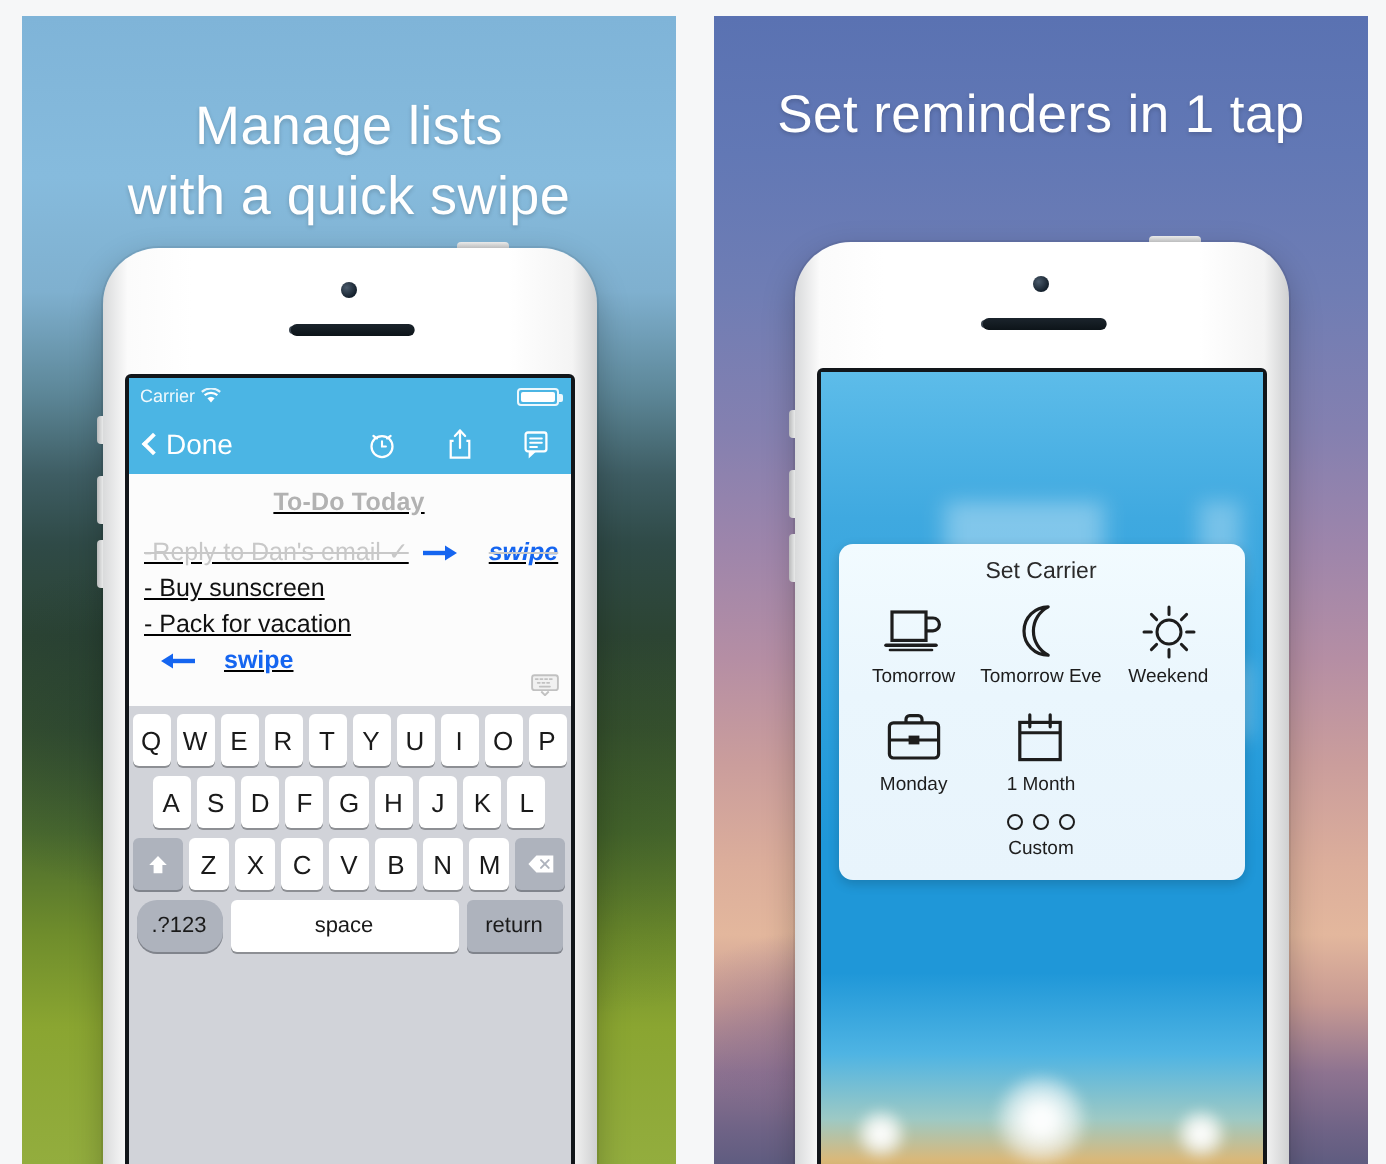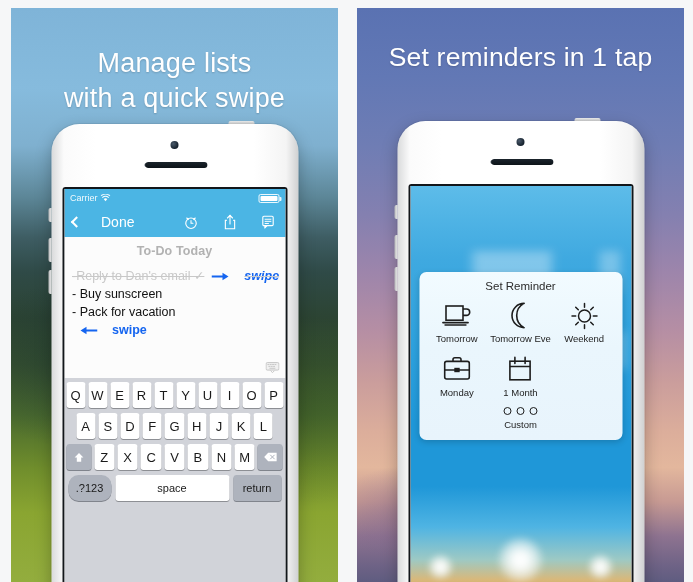--- a/index.html
+++ b/index.html
@@ -100,28 +100,28 @@
   .sb-right { margin-left:auto; position:relative; z-index:2; }
   .batt { width:21px; height:9px; border:1px solid rgba(255,255,255,.9);
     border-radius:2px; position:relative; }
   .batt i { position:absolute; inset:1px; background:#fff; border-radius:1px; display:block; }
   .batt::after { content:""; position:absolute; right:-3px; top:2.5px;
     width:2px; height:4px; background:rgba(255,255,255,.9); border-radius:0 1px 1px 0; }
 
   
   .navbar { height:30px; background:#4bb5e4; display:flex; align-items:center;
     padding:0 8px; color:#fff; }
-  .nav-back { display:flex; align-items:center; gap:20px; font-size:14px; }
+  .nav-back { display:flex; align-items:center; gap:2px; font-size:14px; }
   .chev { width:8px; height:8px; border-left:2px solid #fff; border-bottom:2px solid #fff;
     transform:rotate(45deg); display:inline-block; margin-right:1px; }
   .nav-icons { margin-left:auto; display:flex; align-items:center; gap:25px; padding-right:3px; }
   .nav-icons svg { display:block; }
 
   
-  .note { background:#fcfcfc; padding:7px 8px 0; height:141px; position:relative; }
+  .note { background:#fcfcfc; padding:7px 8px 0; height:116px; position:relative;text-decoration:underline; }
   .note-title { text-align:center; color:#b2b2b2; font-size:12.5px; font-weight:700;
     margin-bottom:9px; letter-spacing:.1px; }
   .todo { font-size:12.5px; line-height:18px; color:#111; position:relative;
     display:flex; align-items:center; white-space:nowrap; }
   .todo.done { color:#c8c8c8; text-decoration:line-through; }
   .todo.urgent { color:#f21b1b; font-weight:400; }
   .swipe { color:#1565f0; font-weight:700; margin-left:7px; display:flex; align-items:center; gap:15px; }
   .swipe.it { font-style:italic; }
   .arr { display:inline-block; }
   .kbdismiss { position:absolute; right:6px; bottom:5px; opacity:.35; }
@@ -360,21 +360,21 @@
       </div>
 
       <div class="screen-frame">
         <div class="screen">
           <div class="blurscreen"></div>
           <div class="glow gl s"></div>
           <div class="glow"></div>
           <div class="glow gr s"></div>
 
           <div class="sheet">
-            <div class="sheet-title">Set Reminder</div>
+            <div class="sheet-title">Set Carrier</div>
 
             <div class="rgrid">
 
 
               <div class="ritem">
                 <div class="ricon">
                   <svg width="32" height="29" viewBox="0 0 32 29">
                     <rect x="5.5" y="5" width="17" height="14.2" stroke="#1d1d1d" stroke-width="1.6" fill="none"></rect>
                     <path d="M22.5 8 H26 A3.1 3.1 0 0 1 26 14.4 H22.5" stroke="#1d1d1d" stroke-width="1.6" fill="none"></path>
                     <path d="M2.5 21.6 H27.5" stroke="#1d1d1d" stroke-width="1.8" stroke-linecap="round"></path>

